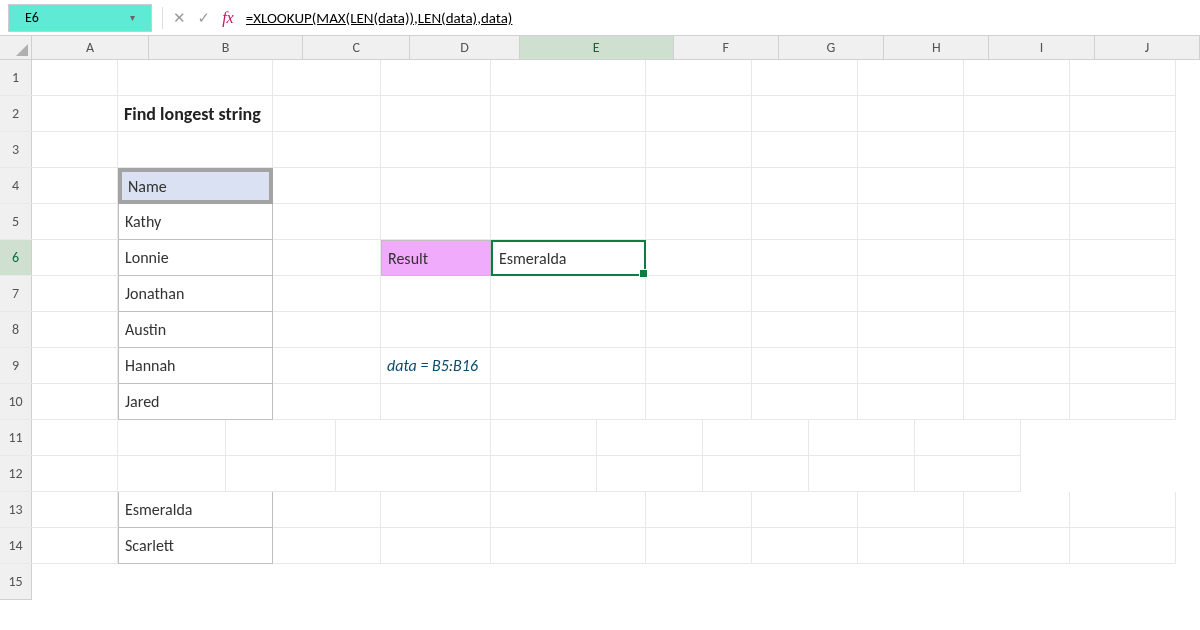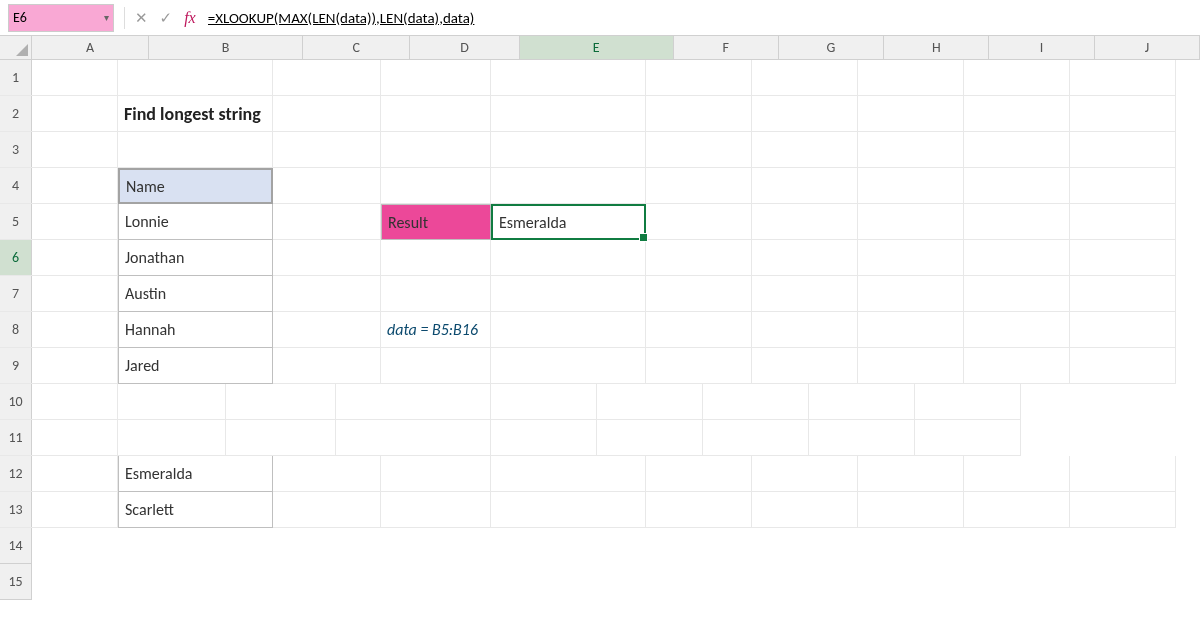--- a/index.html
+++ b/index.html
@@ -17,28 +17,28 @@
     }
     .formula-bar {
       display: flex;
       align-items: center;
       height: 36px;
       border-bottom: 1px solid #d0d0d0;
       background: #fff;
       padding: 2px 8px;
     }
     .name-box {
-      width: 106px;
+      width: 144px;
       height: 28px;
       border: 1px solid #ccc;
       display: flex;
       align-items: center;
-      padding: 0 4px;
+      padding: 0 16px;
       font-size: 14px;
-      background: #f9a8d4;
+      background: #5eead4;
       justify-content: space-between;
     }
     .name-box-dropdown {
       color: #666;
       font-size: 10px;
     }
     .fb-divider {
       width: 1px;
       height: 22px;
       background: #ddd;
@@ -163,30 +163,30 @@
     .col-H { width: 106px; }
     .col-I { width: 106px; }
     .col-J { width: 106px; }
     .title-cell {
       font-weight: bold;
       font-size: 18px;
       color: #222;
     }
     .table-header {
       background: #d9e1f2;
-      border: 2px solid #a3a3a3;
+      border: 4px solid #a3a3a3;
       font-weight: normal;
     }
     .table-cell {
       border: 1px solid #bfbfbf;
       border-top: none;
       background: #fff;
     }
     .result-label {
-      background: #ec4899;
+      background: #f0abfc;
       border: 1px solid #bfbfbf;
     }
     .active-cell {
       border: 2px solid #107c41 !important;
       background: #fff;
       z-index: 5;
     }
     .active-cell::after {
       content: '';
       position: absolute;
@@ -303,20 +303,32 @@
       <div class="grid-cell col-C"></div>
       <div class="grid-cell col-D"></div>
       <div class="grid-cell col-E"></div>
       <div class="grid-cell col-F"></div>
       <div class="grid-cell col-G"></div>
       <div class="grid-cell col-H"></div>
       <div class="grid-cell col-I"></div>
       <div class="grid-cell col-J"></div>
     </div>
 
+    <div class="grid-row">
+      <div class="grid-cell col-A"></div>
+      <div class="grid-cell col-B table-cell">Kathy</div>
+      <div class="grid-cell col-C"></div>
+      <div class="grid-cell col-D"></div>
+      <div class="grid-cell col-E"></div>
+      <div class="grid-cell col-F"></div>
+      <div class="grid-cell col-G"></div>
+      <div class="grid-cell col-H"></div>
+      <div class="grid-cell col-I"></div>
+      <div class="grid-cell col-J"></div>
+    </div>
 
     <div class="grid-row">
       <div class="grid-cell col-A"></div>
       <div class="grid-cell col-B table-cell">Lonnie</div>
       <div class="grid-cell col-C"></div>
       <div class="grid-cell col-D result-label">Result</div>
       <div class="grid-cell col-E active-cell">Esmeralda</div>
       <div class="grid-cell col-F"></div>
       <div class="grid-cell col-G"></div>
       <div class="grid-cell col-H"></div>

